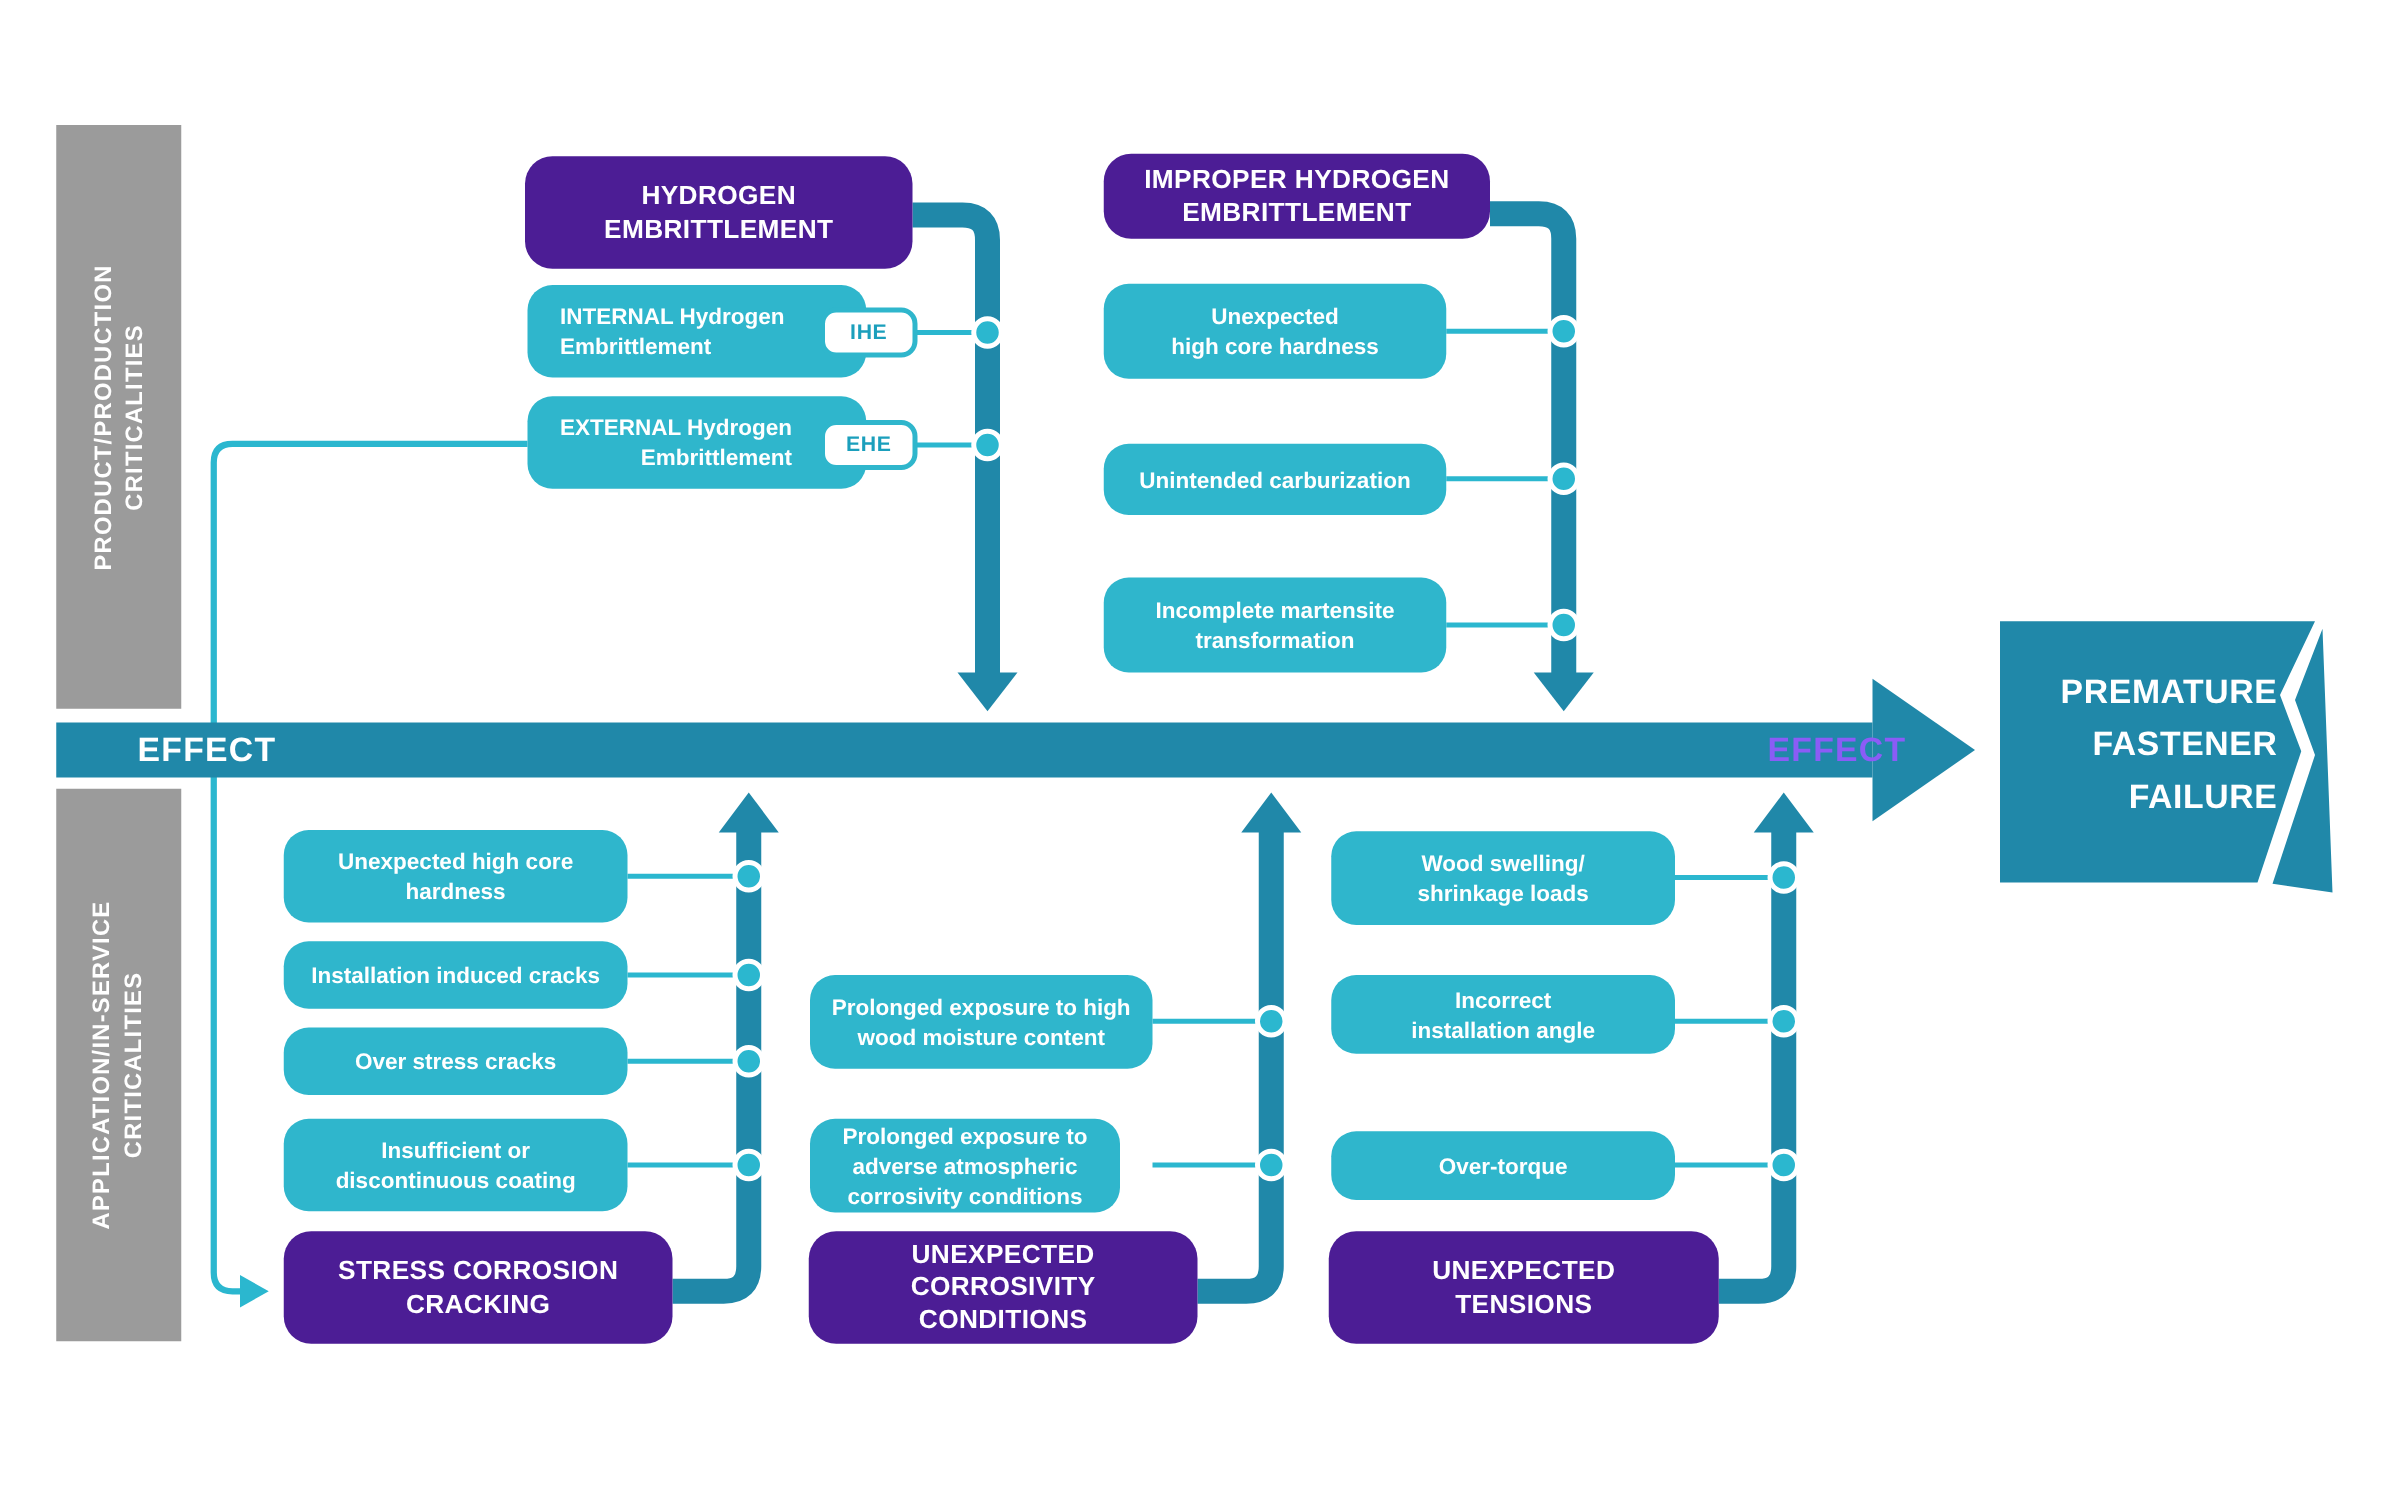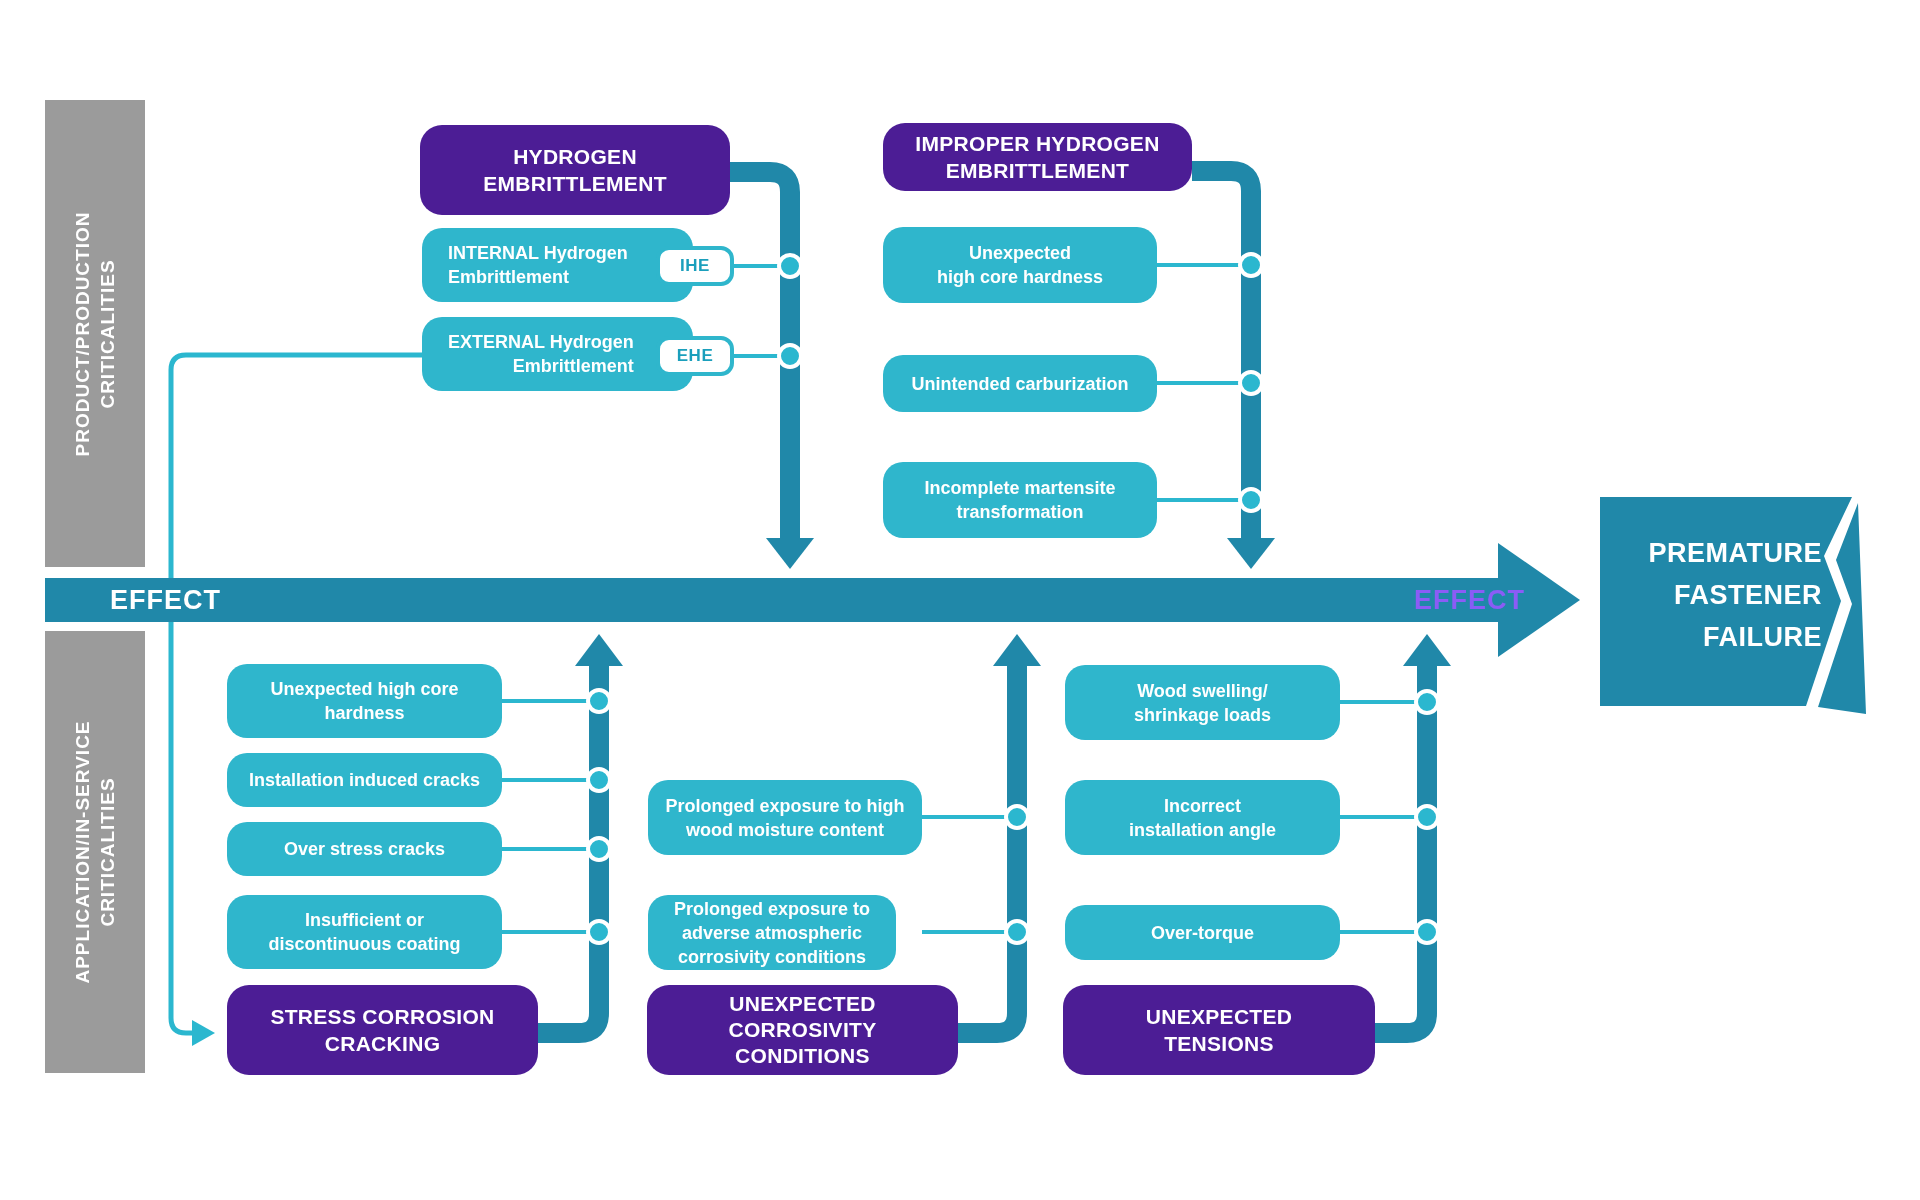--- a/index.html
+++ b/index.html
@@ -133,21 +133,21 @@
 wood moisture content</div>
   <div class="abs box" style="left:648px;top:895px;width:248px;height:75px;">Prolonged exposure to
 adverse atmospheric
 corrosivity conditions</div>
   <div class="abs hdr" style="left:647px;top:985px;width:311px;height:90px;line-height:26px;">UNEXPECTED
 CORROSIVITY
 CONDITIONS</div>
 
   <div class="abs box" style="left:1065px;top:665px;width:275px;height:75px;">Wood swelling/
 shrinkage loads</div>
-  <div class="abs box" style="left:1065px;top:780px;width:275px;height:75px;">Incorrect
+  <div class="abs box" style="left:1065px;top:780px;width:275px;height:63px;">Incorrect
 installation angle</div>
   <div class="abs box" style="left:1065px;top:905px;width:275px;height:55px;">Over-torque</div>
   <div class="abs hdr" style="left:1063px;top:985px;width:312px;height:90px;">UNEXPECTED
 TENSIONS</div>
 
   <div id="failure-label" class="abs" style="left:1602px;top:532px;width:220px;">PREMATURE
 FASTENER
 FAILURE</div>
 
 </div>

